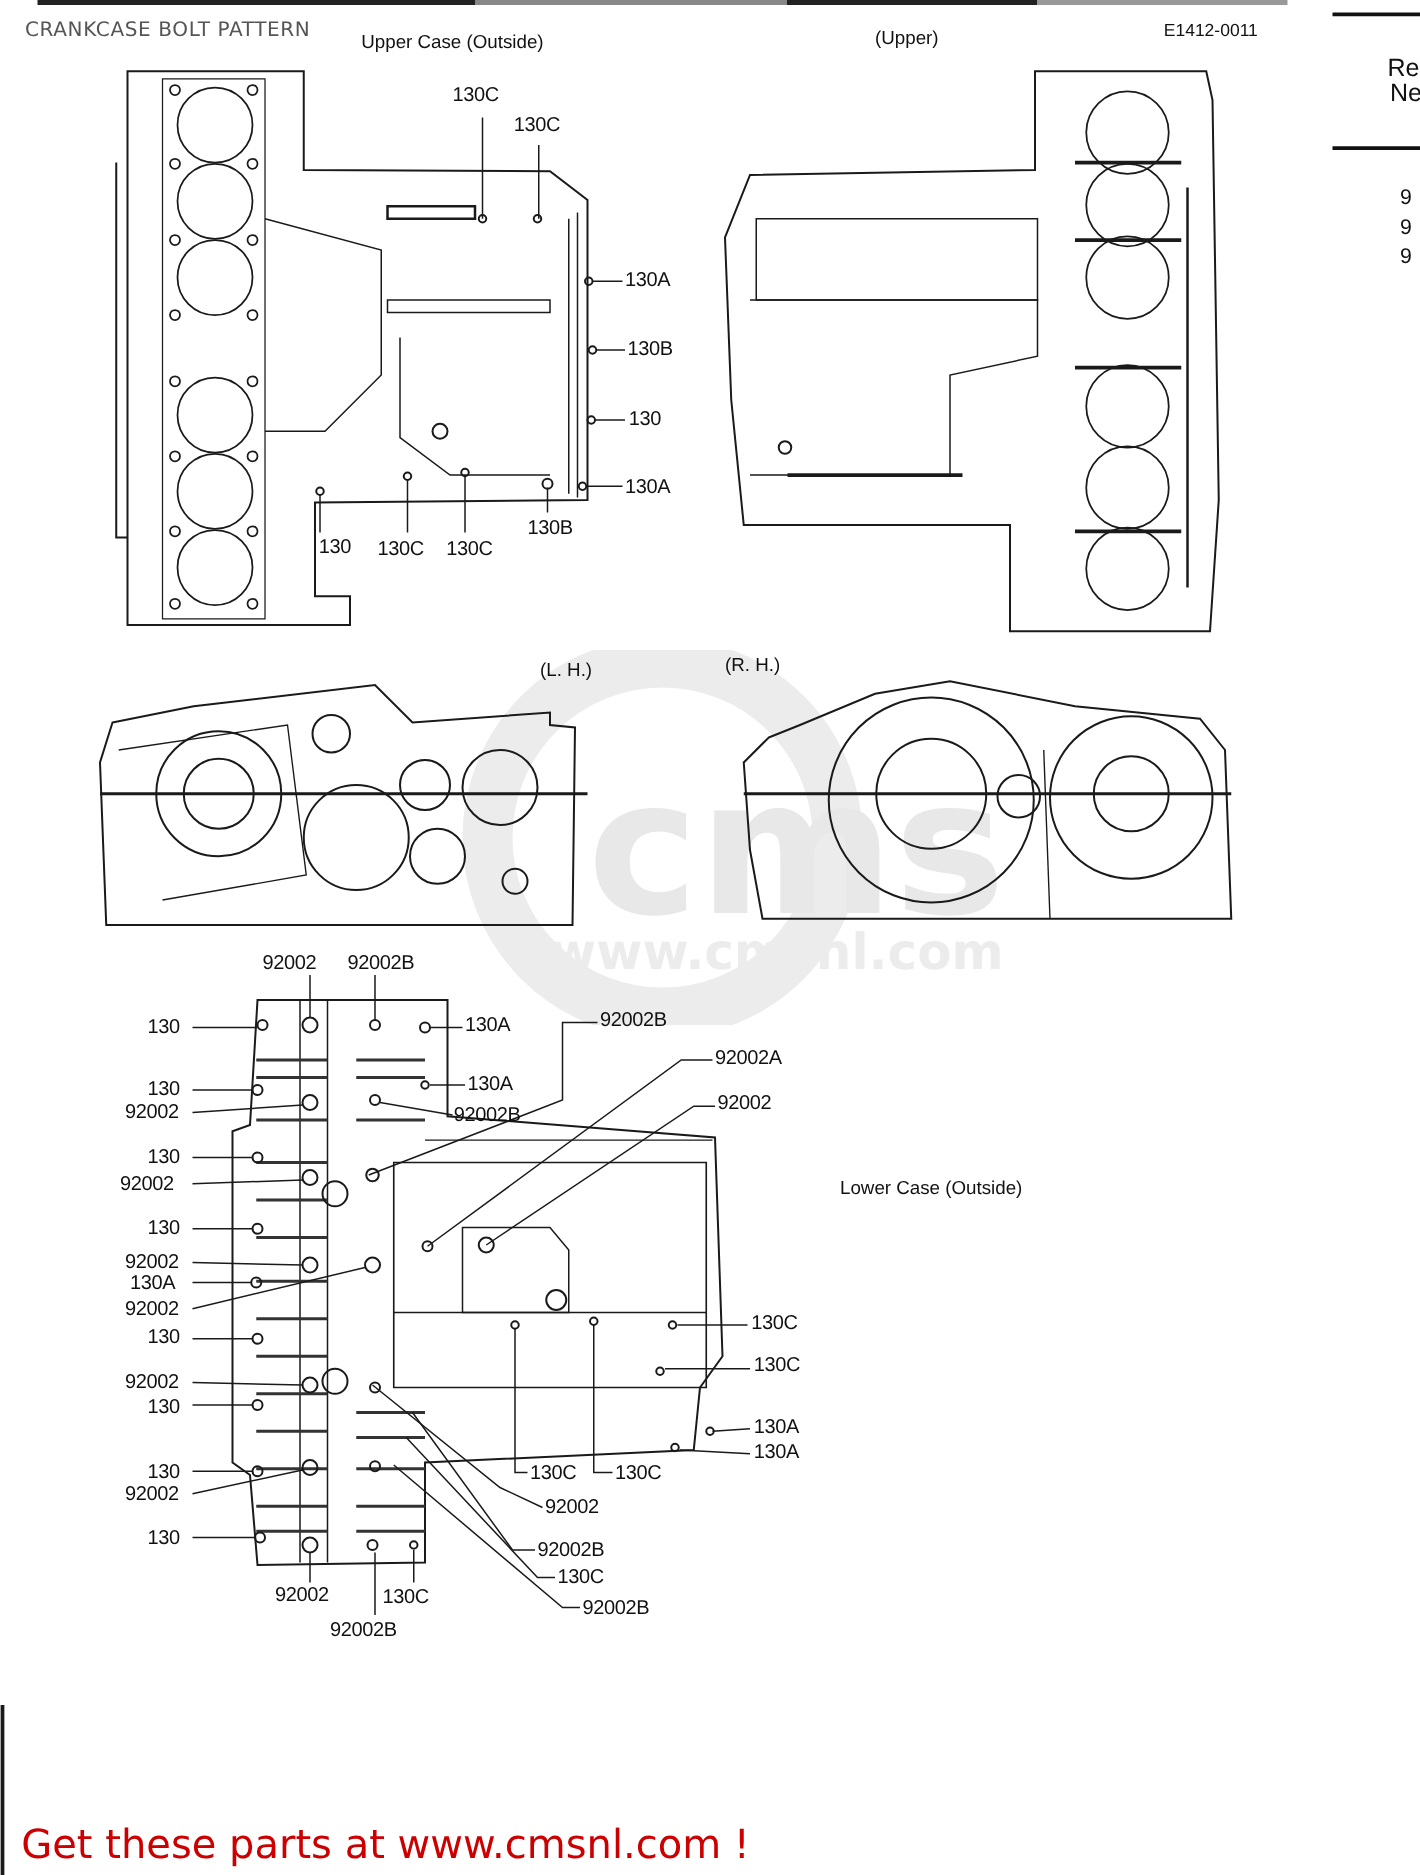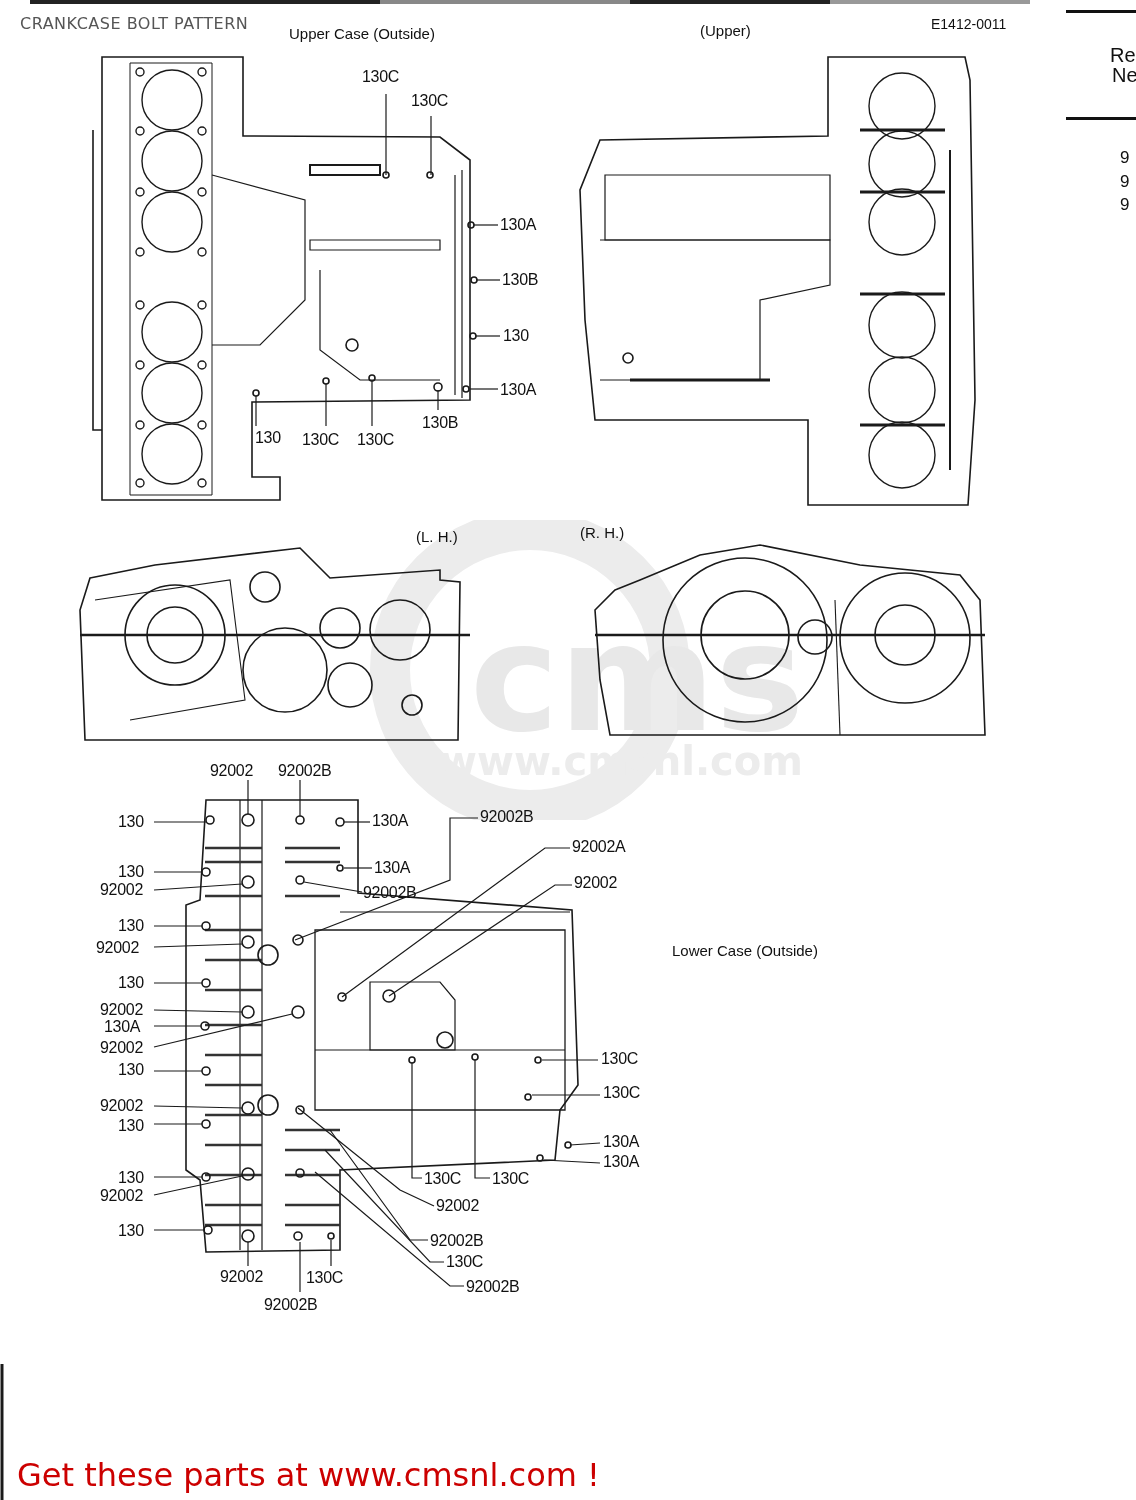--- a/index.html
+++ b/index.html
@@ -29,21 +29,21 @@
   </svg>
 </div>
 
 <div class="abs" style="left:30px; top:0; width:1000px; height:4px; background:linear-gradient(90deg,#222 0 35%,#888 35% 60%,#222 60% 80%,#999 80%);"></div>
 
 <div class="abs page-title">CRANKCASE BOLT PATTERN</div>
 
 <div class="abs caption" style="left:289px; top:25px;">Upper Case (Outside)</div>
 <div class="abs caption" style="left:700px; top:22px;">(Upper)</div>
 <div class="abs caption" style="left:883px; top:16px; font-size:14px;margin-left:48px;">E1412-0011</div>
-<div class="abs caption" style="left:416px; top:528px;">(L. H.)</div>
+<div class="abs caption" style="left:432px; top:528px;">(L. H.)</div>
 <div class="abs caption" style="left:580px; top:524px;">(R. H.)</div>
 <div class="abs caption" style="left:672px; top:942px;">Lower Case (Outside)</div>
 
 <div class="abs" style="left:1066px; top:0; width:70px; height:220px;">
   <div class="abs" style="left:0; top:10px; width:70px; height:3px; background:#111;"></div>
   <div class="abs ref-head" style="left:44px; top:44px;">Re</div>
   <div class="abs ref-head" style="left:46px; top:64px;">Ne</div>
   <div class="abs" style="left:0; top:117px; width:70px; height:3px; background:#111;"></div>
   <div class="abs ref-row" style="left:54px; top:148px;">9</div>
   <div class="abs ref-row" style="left:54px; top:172px;">9</div>

